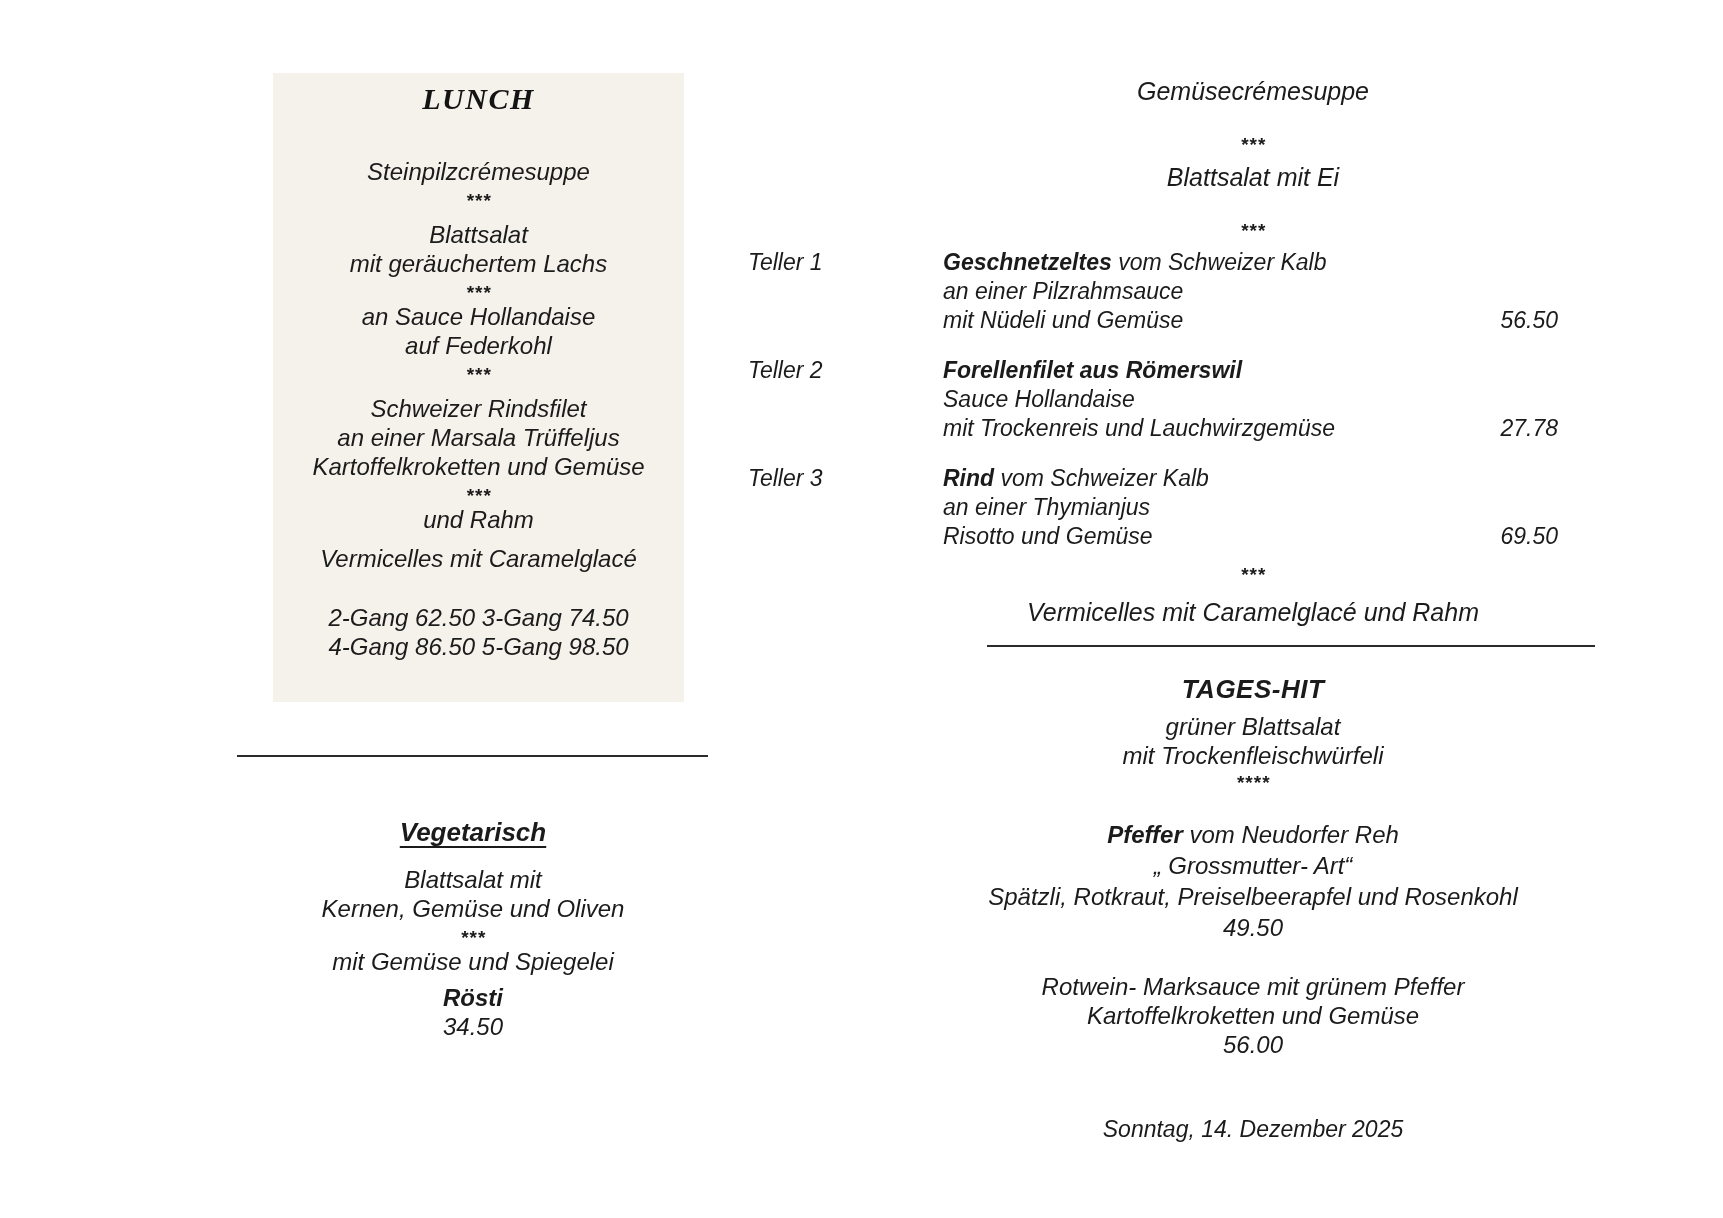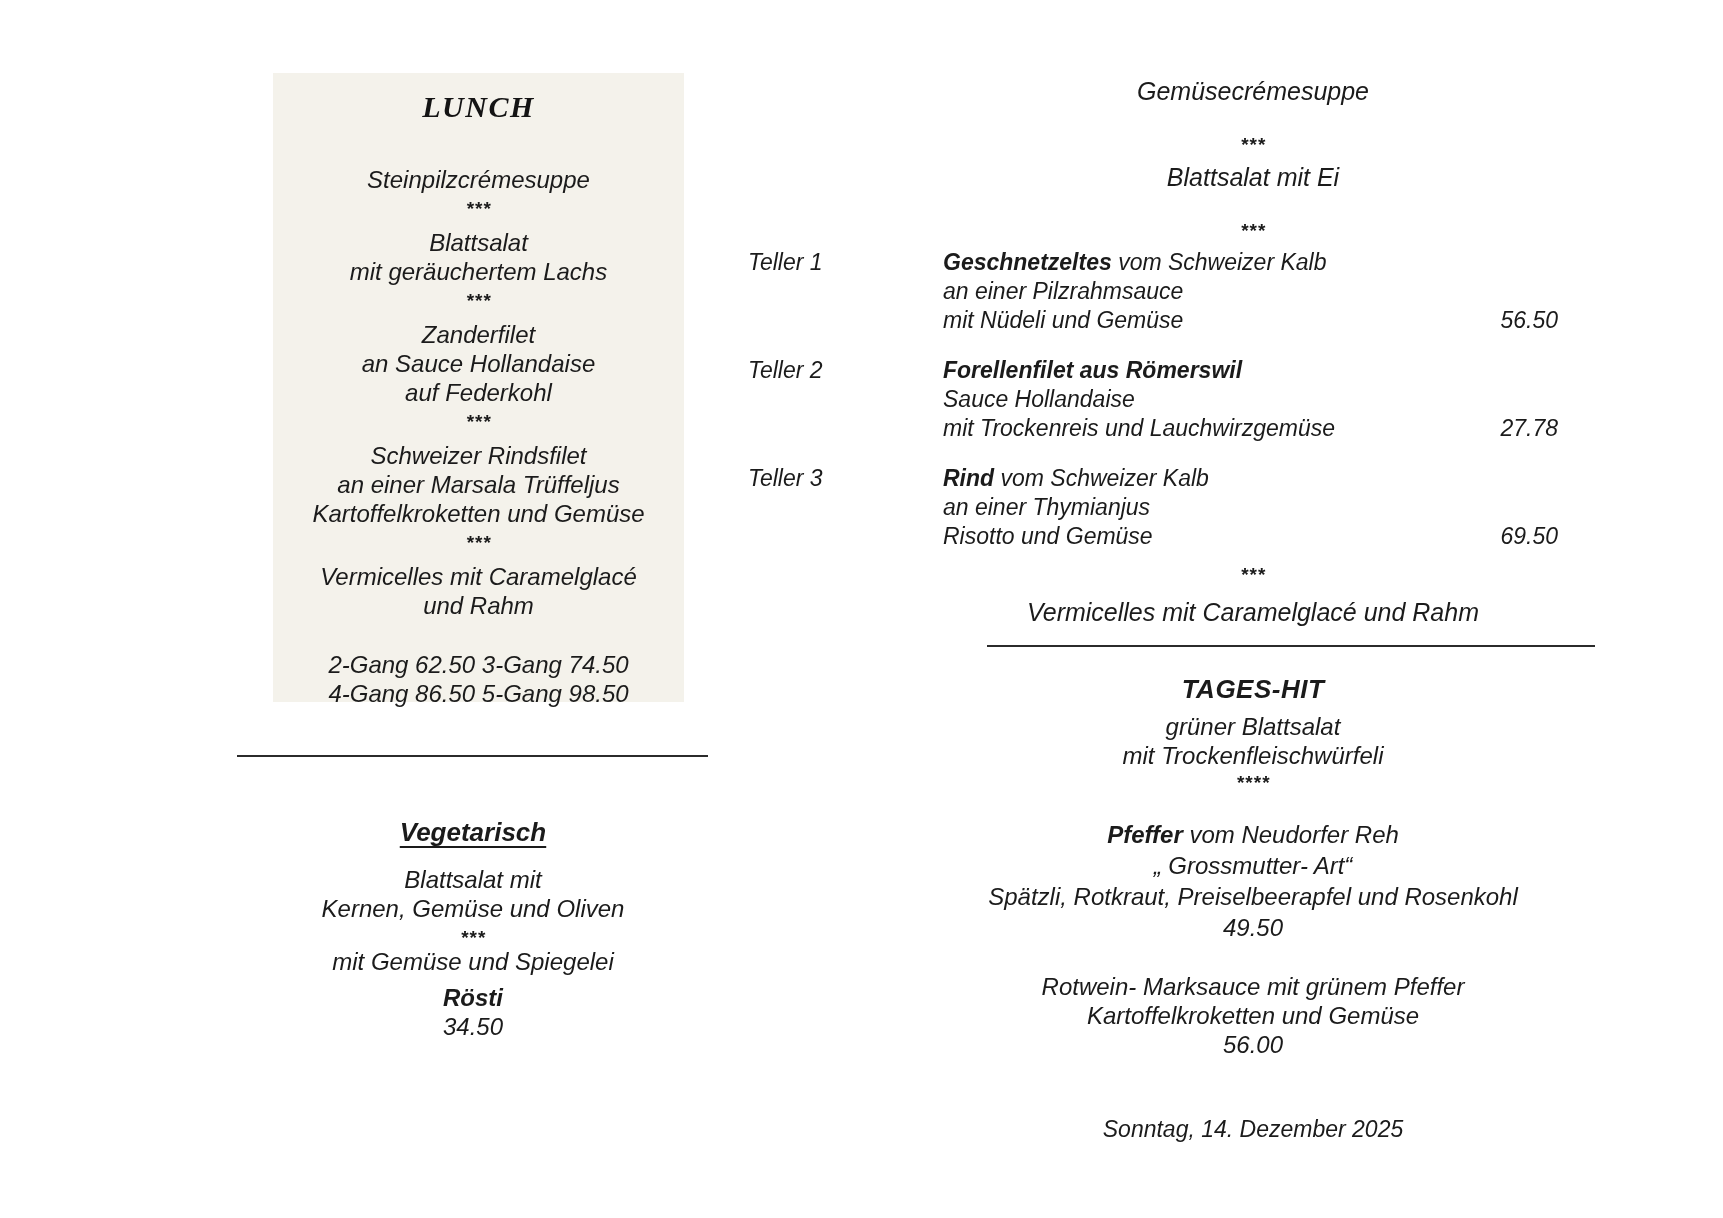--- a/index.html
+++ b/index.html
@@ -8,21 +8,21 @@
     width:1723px;height:1218px;
     background:#ffffff;
     font-family:"Liberation Sans","DejaVu Sans",sans-serif;
     font-style:italic;
     color:#1b1b1b;
     overflow:hidden;
   }
   
   .lunch-card{
     position:absolute;left:273px;top:73px;width:411px;height:629px;
-    background:#f4f2eb;text-align:center;padding-top:16px;box-sizing:border-box;
+    background:#f4f2eb;text-align:center;padding-top:8px;box-sizing:border-box;
   }
   .lunch-title{
     margin:0;font-family:"Liberation Serif","DejaVu Serif",serif;
     font-size:30px;font-weight:700;font-style:italic;letter-spacing:1.5px;
     line-height:36px;color:#141414;
   }
   .lb-lines{margin-top:40px;}
   .line{font-size:24px;line-height:29px;}
   .stars{font-size:19px;font-weight:700;line-height:24px;letter-spacing:1px;position:relative;top:3px;}
   .g{margin-top:10px;}
@@ -73,30 +73,29 @@
 <div class="page">
 
   <section class="lunch-card">
     <h1 class="lunch-title">LUNCH</h1>
     <div class="lb-lines">
       <div class="line">Steinpilzcrémesuppe</div>
       <div class="stars">***</div>
       <div class="line g">Blattsalat</div>
       <div class="line">mit geräuchertem Lachs</div>
       <div class="stars">***</div>
-      <div class="line g">Zanderfilet</div>
       <div class="line">an Sauce Hollandaise</div>
       <div class="line">auf Federkohl</div>
       <div class="stars">***</div>
       <div class="line g">Schweizer Rindsfilet</div>
       <div class="line">an einer Marsala Trüffeljus</div>
       <div class="line">Kartoffelkroketten und Gemüse</div>
       <div class="stars">***</div>
+      <div class="line">und Rahm</div>
       <div class="line g">Vermicelles mit Caramelglacé</div>
-      <div class="line">und Rahm</div>
       <div class="line pg">2-Gang 62.50 3-Gang 74.50</div>
       <div class="line">4-Gang 86.50 5-Gang 98.50</div>
     </div>
   </section>
 
   <div class="divider divider-left"></div>
 
   <section class="veg">
     <h2 class="veg-title">Vegetarisch</h2>
     <div class="line vg">Blattsalat mit</div>

